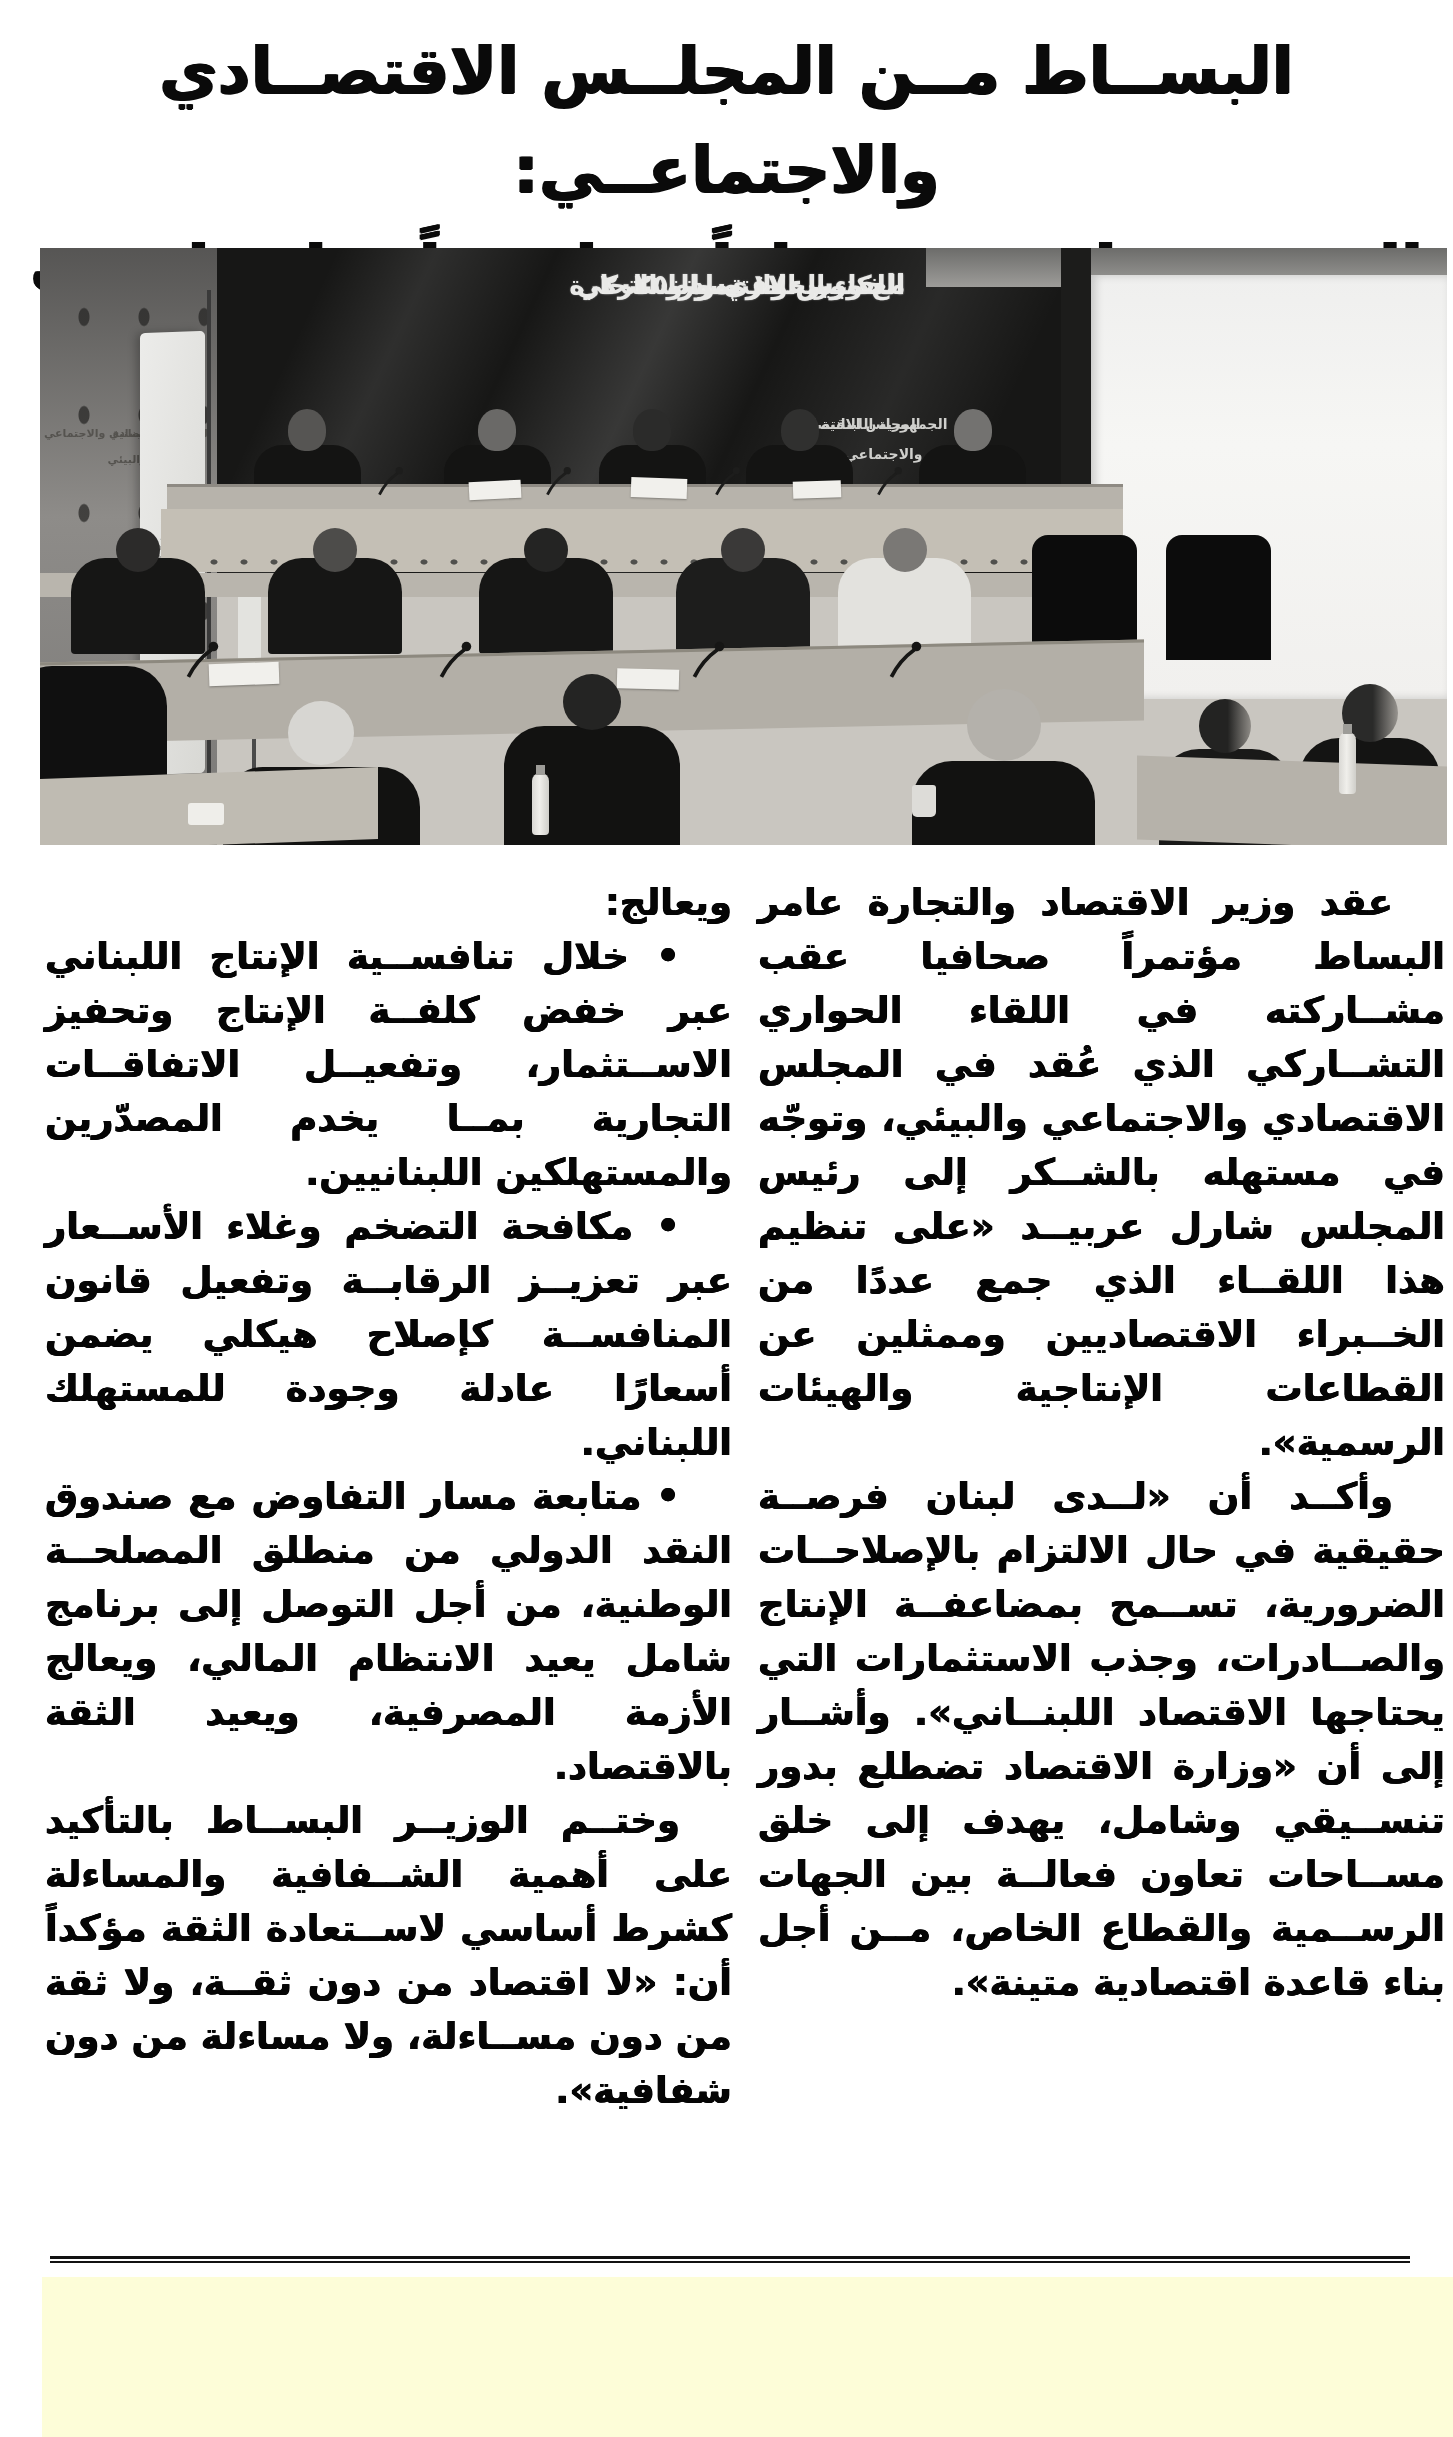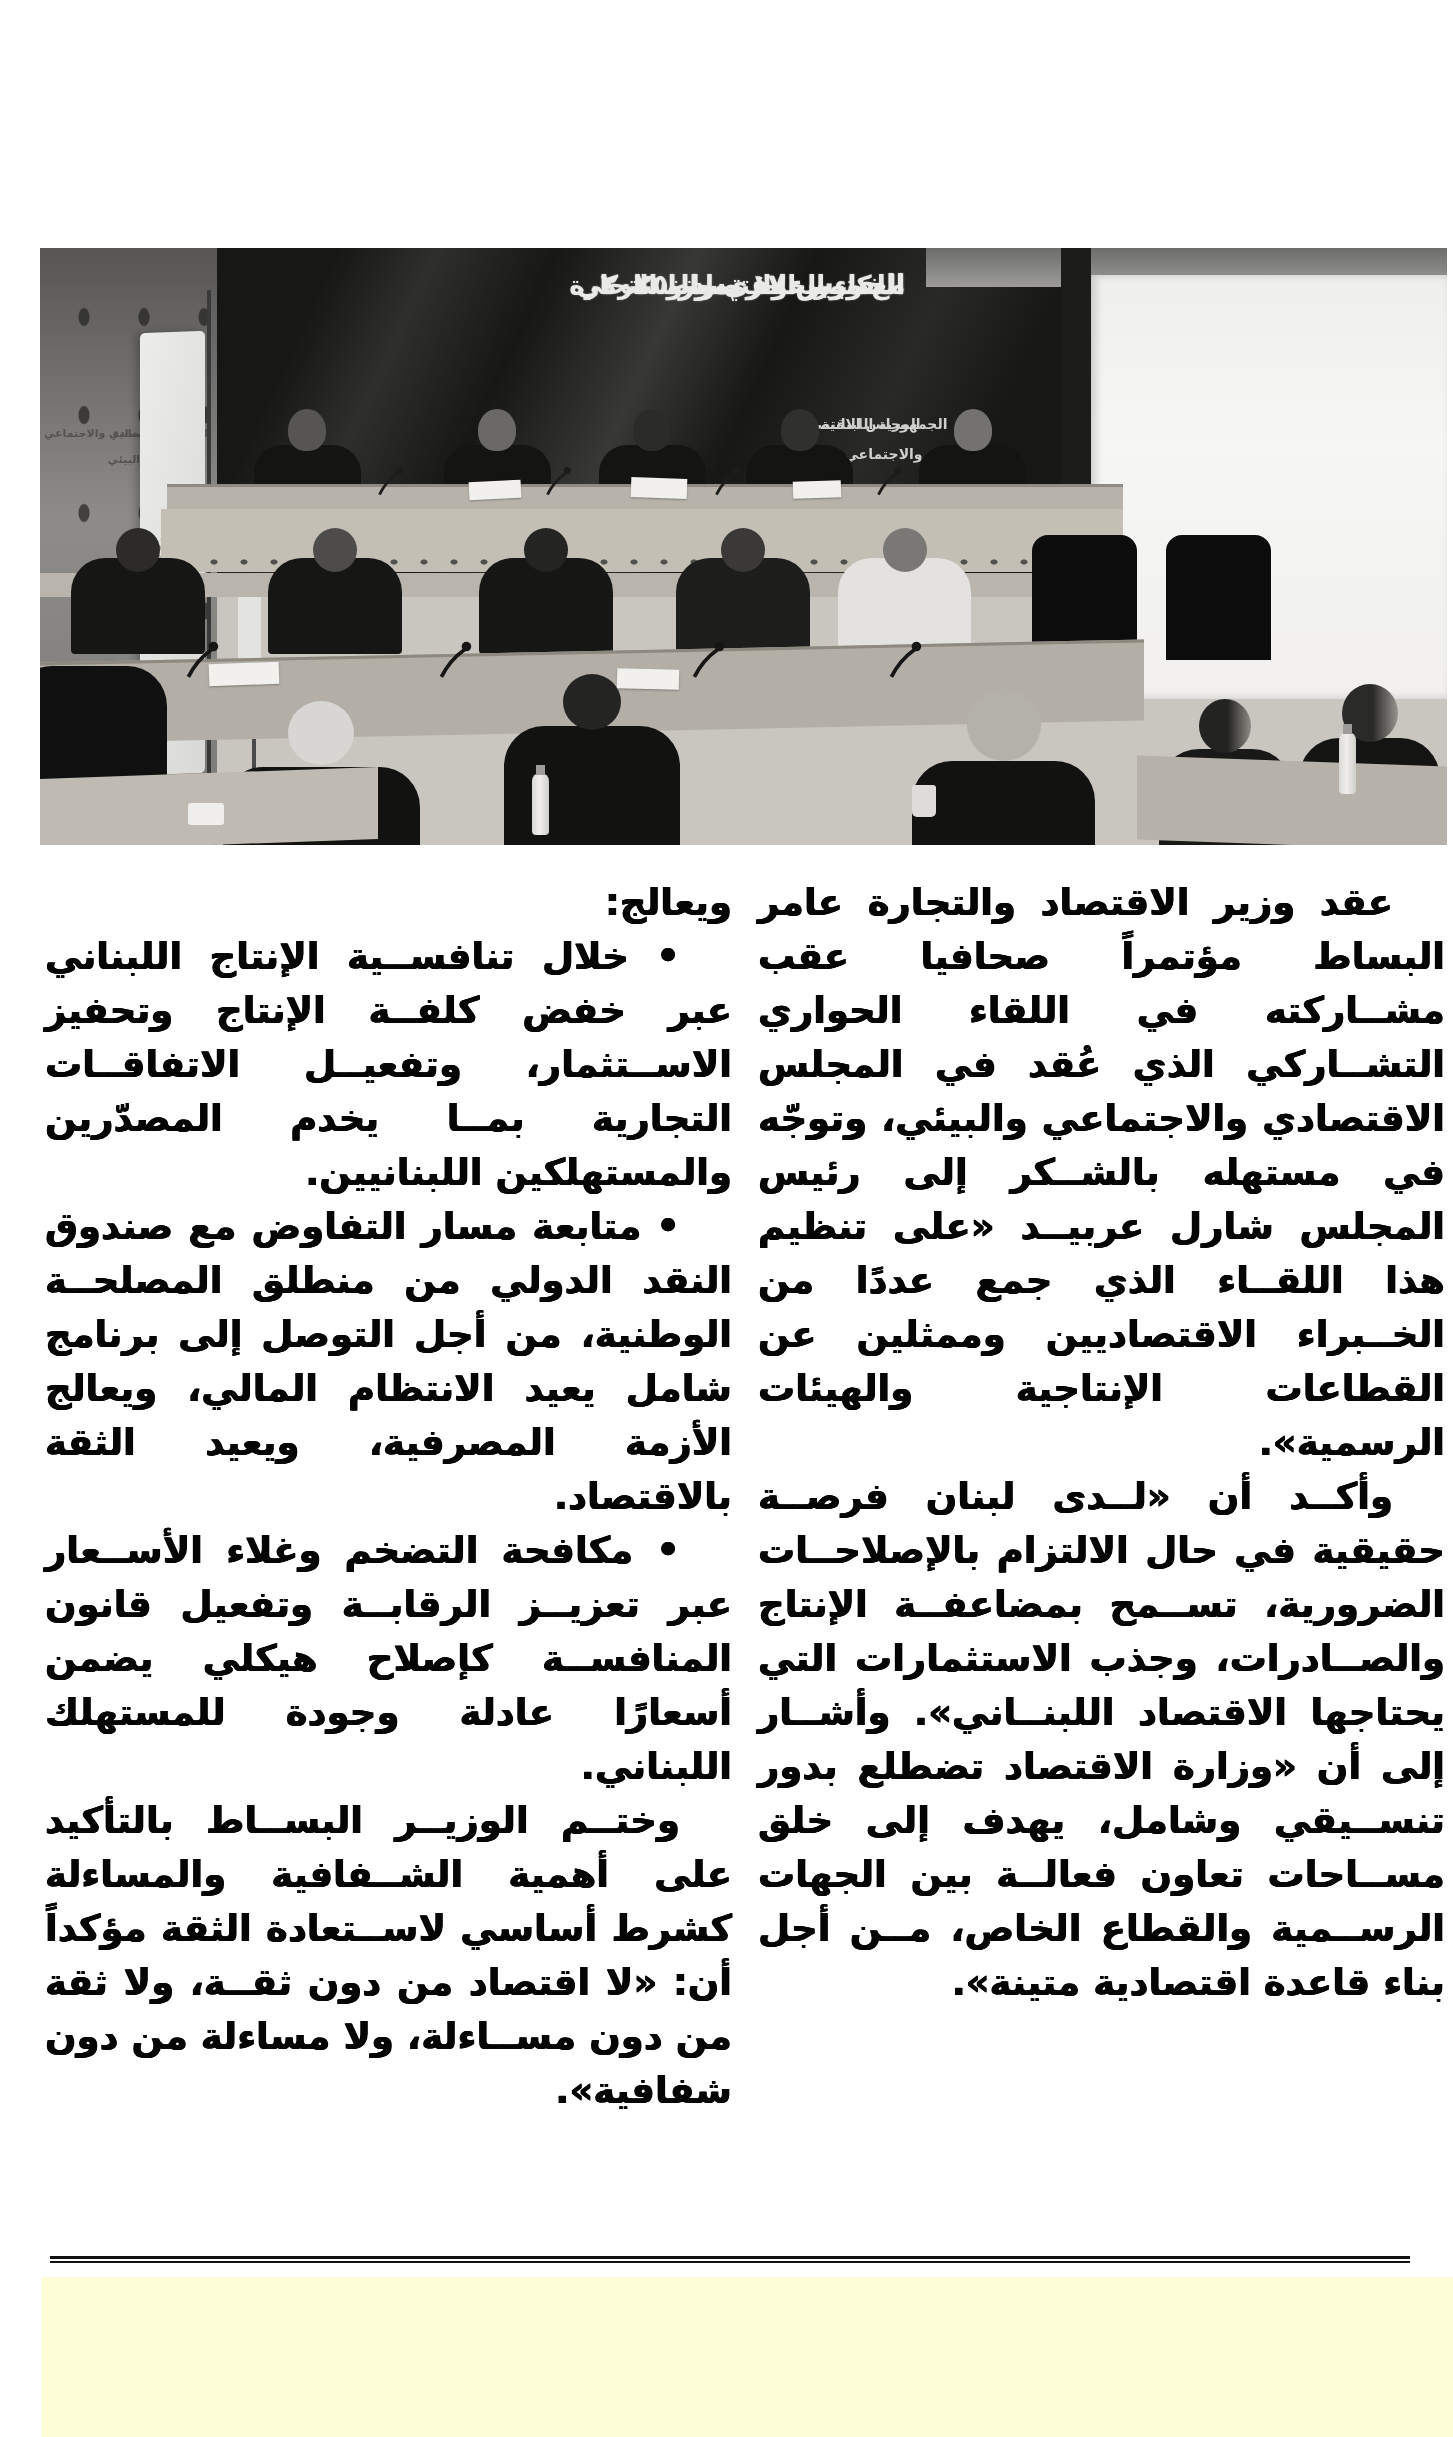--- a/index.html
+++ b/index.html
@@ -76,20 +76,24 @@
   
   .rule{position:absolute;left:50px;top:2256px;width:1360px;height:7px;box-sizing:border-box;
         border-top:3px solid #111;border-bottom:2px solid #111;}
   .highlight-box{position:absolute;left:42px;top:2277px;width:1411px;height:160px;background:#fdfdd8;}
 </style>
 </head>
 <body>
 
 <div class="page">
 
+  <header class="headline">
+    <div>البســاط مــن المجلــس الاقتصــادي والاجتماعــي:</div>
+    <div>النهــوض ليــس خيــاراً سياسيــاً بــل واجــب وطنــي</div>
+  </header>
 
   <div class="photo">
     <div class="backdrop"></div>
     <div class="backdrop-shade"></div>
     <div class="backdrop-text">
       <div>الجمهورية اللبنانية</div>
       <div>المجلس الاقتصادي والاجتماعي والبيئي</div>
     </div>
     <div class="flagpole"></div>
     <div class="flag"></div>
@@ -239,22 +243,22 @@
 
   <main class="article">
     <section class="col">
       <p class="indent">عقد وزير الاقتصاد والتجارة عامر البساط مؤتمراً صحافيا عقب مشــاركته في اللقاء الحواري التشــاركي الذي عُقد في المجلس الاقتصادي والاجتماعي والبيئي، وتوجّه في مستهله بالشــكر إلى رئيس المجلس شارل عربيــد «على تنظيم هذا اللقــاء الذي جمع عددًا من الخــبراء الاقتصاديين وممثلين عن القطاعات الإنتاجية والهيئات الرسمية».</p>
       <p class="indent">وأكــد أن «لــدى لبنان فرصــة حقيقية في حال الالتزام بالإصلاحــات الضرورية، تســمح بمضاعفــة الإنتاج والصــادرات، وجذب الاستثمارات التي يحتاجها الاقتصاد اللبنــاني». وأشــار إلى أن «وزارة الاقتصاد تضطلع بدور تنســيقي وشامل، يهدف إلى خلق مســاحات تعاون فعالــة بين الجهات الرســمية والقطاع الخاص، مــن أجل بناء قاعدة اقتصادية متينة».</p>
 
     </section>
     <section class="col">
       <p>ويعالج:</p>
       <p class="indent">• خلال تنافســية الإنتاج اللبناني عبر خفض كلفــة الإنتاج وتحفيز الاســتثمار، وتفعيــل الاتفاقــات التجارية بمــا يخدم المصدّرين والمستهلكين اللبنانيين.</p>
+      <p class="indent">• مكافحة التضخم وغلاء الأســعار عبر تعزيــز الرقابــة وتفعيل قانون المنافســة كإصلاح هيكلي يضمن أسعارًا عادلة وجودة للمستهلك اللبناني.</p>
       <p class="indent">• متابعة مسار التفاوض مع صندوق النقد الدولي من منطلق المصلحــة الوطنية، من أجل التوصل إلى برنامج شامل يعيد الانتظام المالي، ويعالج الأزمة المصرفية، ويعيد الثقة بالاقتصاد.</p>
-      <p class="indent">• مكافحة التضخم وغلاء الأســعار عبر تعزيــز الرقابــة وتفعيل قانون المنافســة كإصلاح هيكلي يضمن أسعارًا عادلة وجودة للمستهلك اللبناني.</p>
       <p class="indent">وختــم الوزيــر البســاط بالتأكيد على أهمية الشــفافية والمساءلة كشرط أساسي لاســتعادة الثقة مؤكداً أن: «لا اقتصاد من دون ثقــة، ولا ثقة من دون مســاءلة، ولا مساءلة من دون شفافية».</p>
     </section>
   </main>
 
   <div class="rule"></div>
   <div class="highlight-box"></div>
 
 </div>
 
 </body></html>

